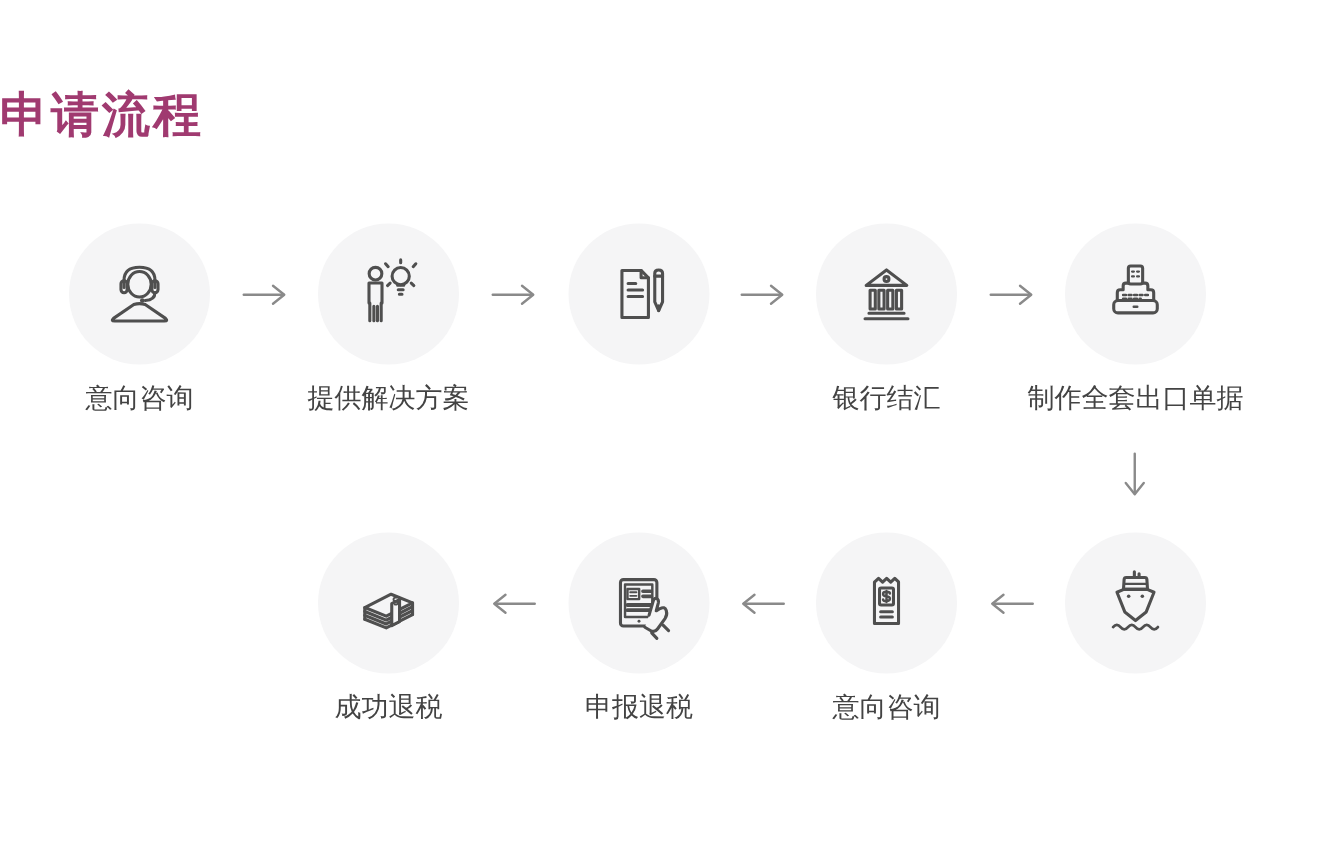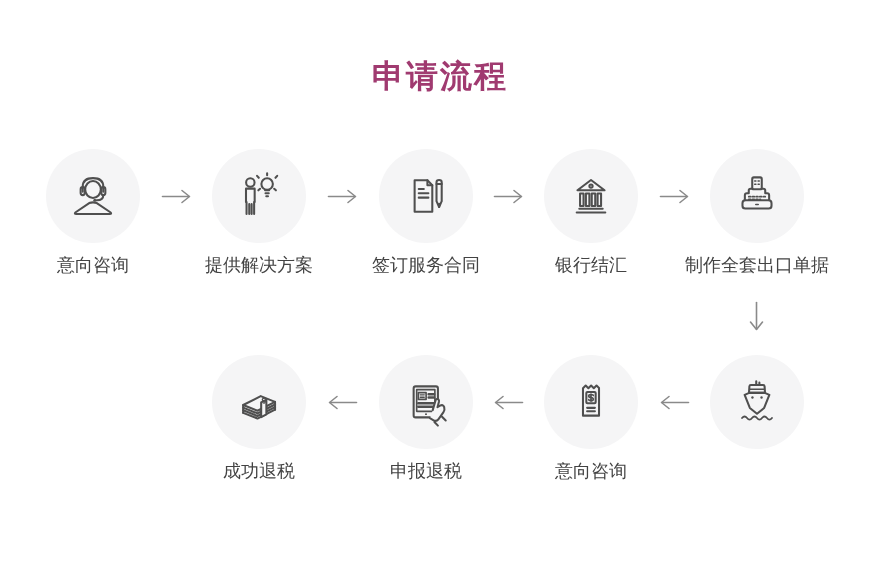--- a/index.html
+++ b/index.html
@@ -5,21 +5,21 @@
   :root{
     --title:#a03a70; --label:#434343; --circle-background:#f5f5f6;
     --arrow:#8a8a8a; --page-background:#ffffff;
   }
   html,body{margin:0;padding:0;background:var(--page-background);}
   .page{
     position:relative;width:880px;height:564px;background:var(--page-background);
     font-family:"Liberation Sans","DejaVu Sans",sans-serif;overflow:hidden;
   }
   .title{
-    position:absolute;top:55px;left:0;width:100%;margin:0;text-align:center;
+    position:absolute;top:55px;left:0;width:100%;margin:0;
     font-size:32px;font-weight:bold;letter-spacing:2px;color:var(--title);
   }
   .step{position:absolute;width:94px;display:flex;flex-direction:column;align-items:center;}
   .circle{
     width:94px;height:94px;border-radius:50%;background:var(--circle-background);
     display:flex;align-items:center;justify-content:center;
   }
   .label{margin-top:10px;font-size:18px;color:var(--label);white-space:nowrap;}
   .arrow{position:absolute;line-height:0;}
   .arrow svg{stroke:var(--arrow);}
@@ -64,21 +64,20 @@
   <div class="step" style="left:379px;top:149px">
     <div class="circle">
       <svg width="52" height="52" viewBox="0 0 48 48" fill="none" stroke="#4f4f4f" stroke-width="1.9" stroke-linecap="round" stroke-linejoin="round">
         <path d="M13.5 9.5 H25.3 L29.8 14 V38.5 H13.5 Z"></path>
         <path d="M25.3 9.5 V14 H29.8"></path>
         <path d="M17.3 17.5 H22 M17.3 21.5 H26.2 M17.3 25.5 H26.2"></path>
         <path d="M33.7 28.8 V11.2 Q33.7 9.2 36.1 9.2 Q38.5 9.2 38.5 11.2 V28.8 L36.1 34.2 Z"></path>
         <path d="M33.7 13 H38.5 M36.1 31.2 V34.2"></path>
       </svg>
     </div>
-    <div class="label">签订服务合同</div>
   </div>
 
   <div class="step" style="left:710px;top:149px">
     <div class="circle">
       <svg width="52" height="52" viewBox="0 0 48 48" fill="none" stroke="#4f4f4f" stroke-width="1.9" stroke-linecap="round" stroke-linejoin="round">
         <rect x="19.6" y="6.8" width="8.8" height="11" rx="1.4"></rect>
         <path d="M21.9 10.2 h1.1 m2 0 h1.1 M21.9 13.2 h1.1 m2 0 h1.1" stroke-width="1.4"></path>
         <path d="M12.8 28 V23.2 Q12.8 21.4 14.6 21.4 H16.4 V19 Q16.4 17.3 18.1 17.3 H19.6"></path>
         <path d="M28.4 17.3 H29.9 Q31.6 17.3 31.6 19 V21.4 H33.4 Q35.2 21.4 35.2 23.2 V28"></path>
         <path d="M16.4 24.6 H31.6" stroke-dasharray="1.7 1.7" stroke-width="1.6"></path>

